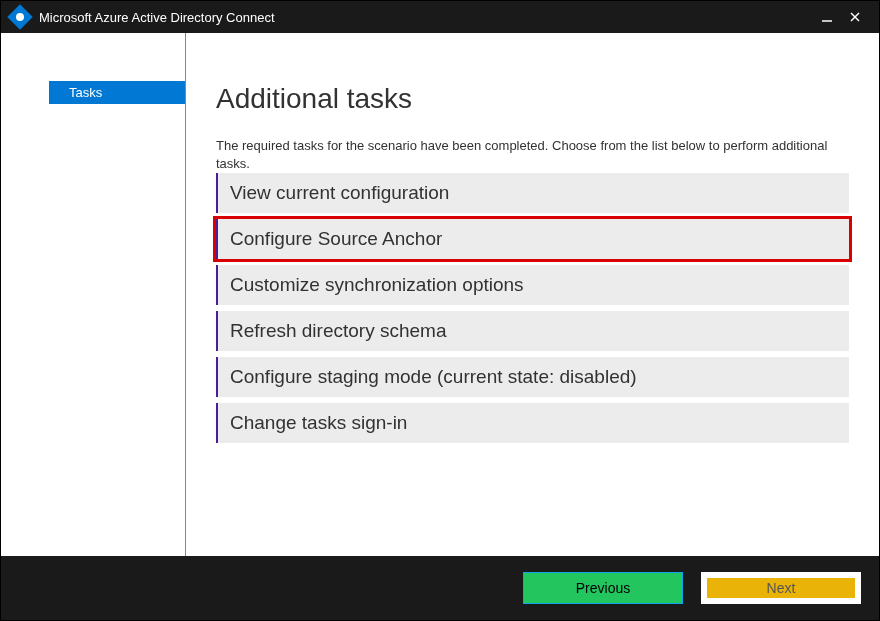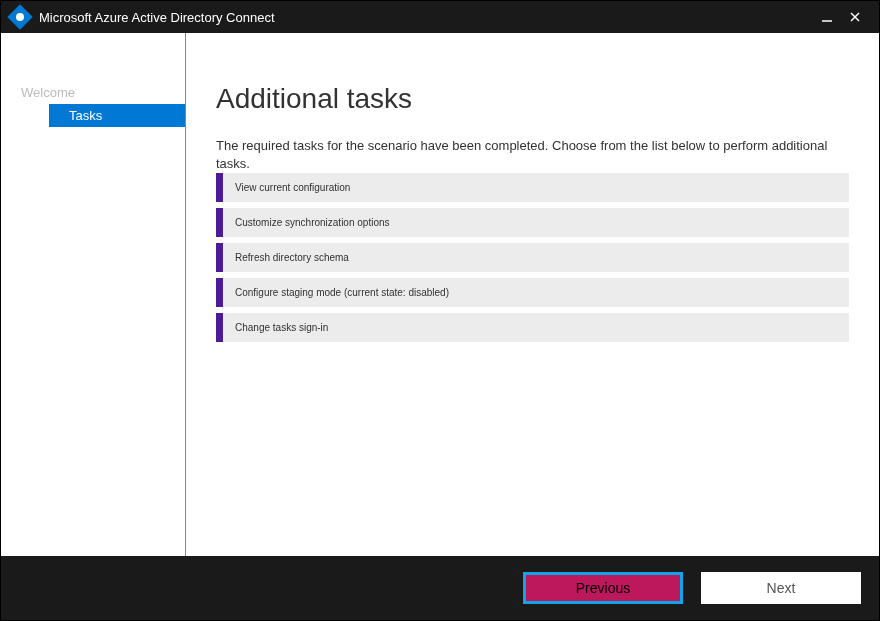--- a/index.html
+++ b/index.html
@@ -81,22 +81,22 @@
       margin-bottom: 22px;
     }
     .main .desc {
       font-size: 13px;
       color: #323232;
       line-height: 1.4;
     }
     .task-list { display: flex; flex-direction: column; gap: 6px; }
     .task-item {
       background: #ececec;
-      border-left: 7px solid #4c1d95;
-      font-size: 10px;
+      border-left: 2px solid #4c1d95;
+      font-size: 19px;
       color: #323232;
       padding: 9px 12px;
       cursor: pointer;
     }
     .task-item.highlight {
       box-shadow: 0 0 0 3px #d80000;
       position: relative;
       z-index: 1;
     }
     .footer {
@@ -106,27 +106,27 @@
       align-items: center;
       justify-content: flex-end;
       padding: 0 18px;
       gap: 18px;
     }
     .footer-btn {
       width: 160px;
       height: 32px;
       font-size: 14px;
       font-family: inherit;
-      border: 3px solid #0ea5e9;
-      background: #be185d;
+      border: 1px solid #0ea5e9;
+      background: #22c55e;
       color: #000;
       cursor: pointer;
     }
     .footer-btn.disabled {
-      background: #ffffff;
+      background: #eab308;
       color: #555;
       border: 6px solid #ffffff;
       cursor: default;
     }
   </style>
 </head>
 <body>
 
 <div class="titlebar">
   <div class="logo">
@@ -141,34 +141,34 @@
   <div class="win-btn">
     <svg width="12" height="12" viewBox="0 0 12 12">
         <line x1="2" y1="2" x2="10" y2="10" stroke="#fff" stroke-width="1.5"></line>
         <line x1="10" y1="2" x2="2" y2="10" stroke="#fff" stroke-width="1.5"></line>
       </svg>
   </div>
 </div>
 
 <div class="body-area">
   <div class="sidebar">
-    <div class="sidebar-item">
-      <span>Welcome</span>
-    </div>
     <div class="sidebar-item active">
       <span>Tasks</span>
     </div>
   </div>
 
   <div class="main">
     <h1>Additional tasks</h1>
     <p class="desc">The required tasks for the scenario have been completed. Choose from the list below to perform additional tasks.</p>
     <div class="task-list">
       <div class="task-item">
         <span>View current configuration</span>
+      </div>
+      <div class="task-item highlight">
+        <span>Configure Source Anchor</span>
       </div>
       <div class="task-item">
         <span>Customize synchronization options</span>
       </div>
       <div class="task-item">
         <span>Refresh directory schema</span>
       </div>
       <div class="task-item">
         <span>Configure staging mode (current state: disabled)</span>
       </div>

